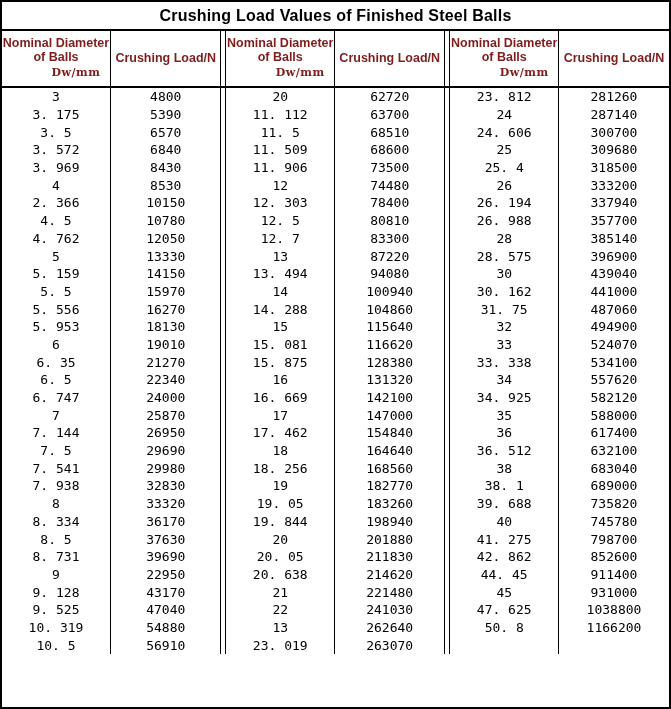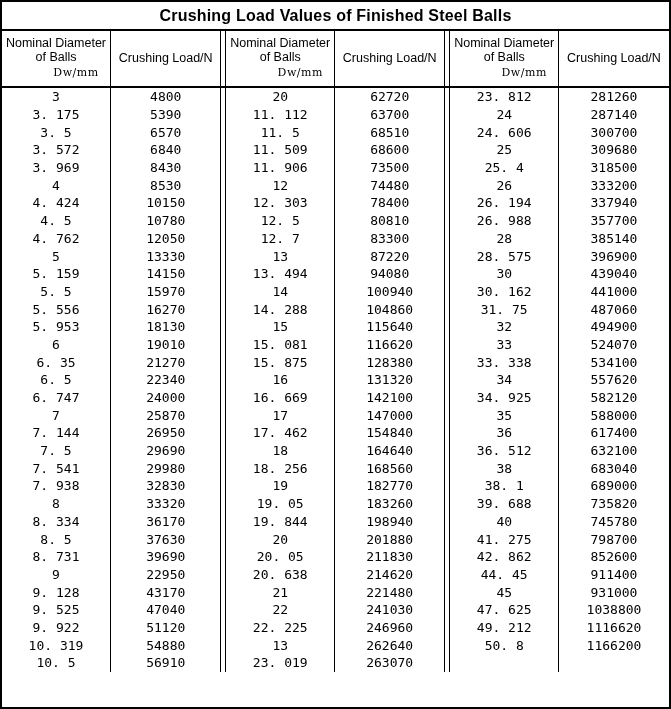--- a/index.html
+++ b/index.html
@@ -32,24 +32,24 @@
   table.ball-table {
     width: 100%;
     border-collapse: collapse;
     table-layout: fixed;
   }
   .ball-table th {
     height: 55px;
     padding: 0;
     border-bottom: 2px solid #000;
     font-family: "Liberation Sans", sans-serif;
-    font-weight: normal;
+    font-weight: bold;
     font-size: 12.5px;
     line-height: 13.5px;
-    color: #000000;
+    color: #7f1d1d;
     text-align: center;
     vertical-align: middle;
   }
   .ball-table .unit {
     display: block;
     font-family: "DejaVu Serif", serif;
     font-size: 11px;
     margin-top: 2px;
     letter-spacing: 0.5px;
     padding-left: 40px;
@@ -164,21 +164,21 @@
           <td class="c-d">4</td>
           <td class="c-l">8530</td>
           <td class="sp"></td>
           <td class="c-d">12</td>
           <td class="c-l">74480</td>
           <td class="sp"></td>
           <td class="c-d">26</td>
           <td class="c-l">333200</td>
         </tr>
         <tr>
-          <td class="c-d">4. 424</td>
+          <td class="c-d">2. 366</td>
           <td class="c-l">10150</td>
           <td class="sp"></td>
           <td class="c-d">12. 303</td>
           <td class="c-l">78400</td>
           <td class="sp"></td>
           <td class="c-d">26. 194</td>
           <td class="c-l">337940</td>
         </tr>
         <tr>
           <td class="c-d">4. 5</td>
@@ -402,30 +402,20 @@
         </tr>
         <tr>
           <td class="c-d">9. 525</td>
           <td class="c-l">47040</td>
           <td class="sp"></td>
           <td class="c-d">22</td>
           <td class="c-l">241030</td>
           <td class="sp"></td>
           <td class="c-d">47. 625</td>
           <td class="c-l">1038800</td>
-        </tr>
-        <tr>
-          <td class="c-d">9. 922</td>
-          <td class="c-l">51120</td>
-          <td class="sp"></td>
-          <td class="c-d">22. 225</td>
-          <td class="c-l">246960</td>
-          <td class="sp"></td>
-          <td class="c-d">49. 212</td>
-          <td class="c-l">1116620</td>
         </tr>
         <tr>
           <td class="c-d">10. 319</td>
           <td class="c-l">54880</td>
           <td class="sp"></td>
           <td class="c-d">13</td>
           <td class="c-l">262640</td>
           <td class="sp"></td>
           <td class="c-d">50. 8</td>
           <td class="c-l">1166200</td>

